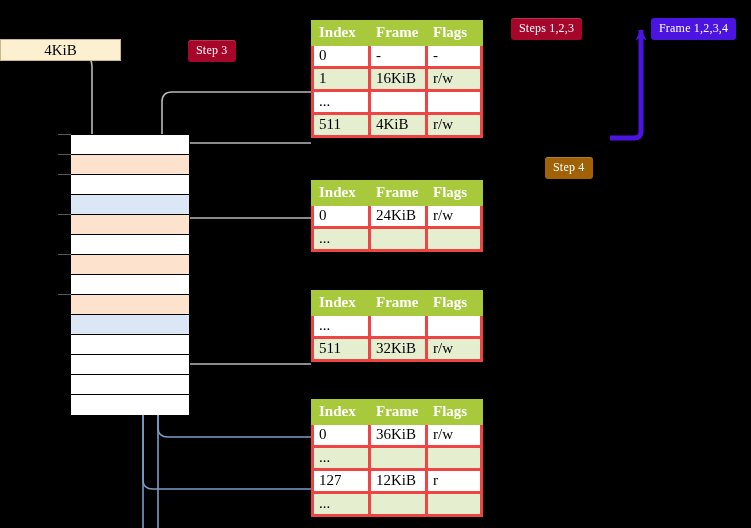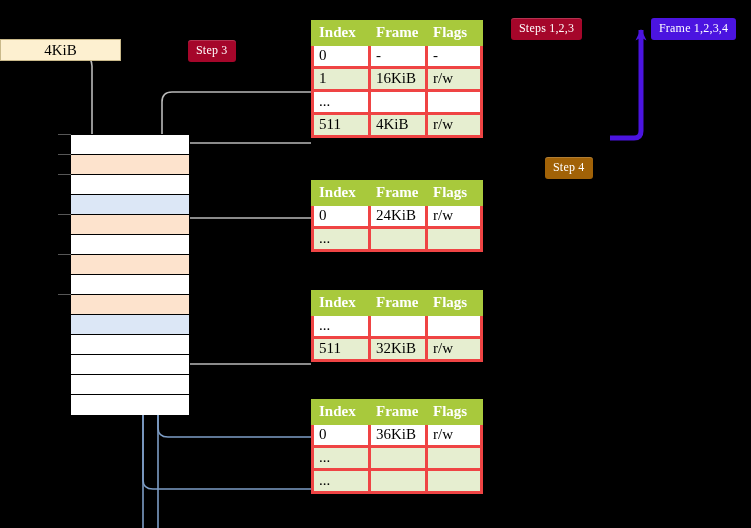--- a/index.html
+++ b/index.html
@@ -295,20 +295,25 @@
           <tr class="plain">
             <td class="col-index">0</td>
             <td class="col-frame">36KiB</td>
             <td class="col-flags">r/w</td>
           </tr>
           <tr class="alt">
             <td class="col-index">...</td>
             <td class="col-frame"></td>
             <td class="col-flags"></td>
           </tr>
+          <tr class="plain">
+            <td class="col-index">127</td>
+            <td class="col-frame">12KiB</td>
+            <td class="col-flags">r</td>
+          </tr>
           <tr class="alt">
             <td class="col-index">...</td>
             <td class="col-frame"></td>
             <td class="col-flags"></td>
           </tr>
         </tbody>
       </table>
     </div>
 
 </div>

